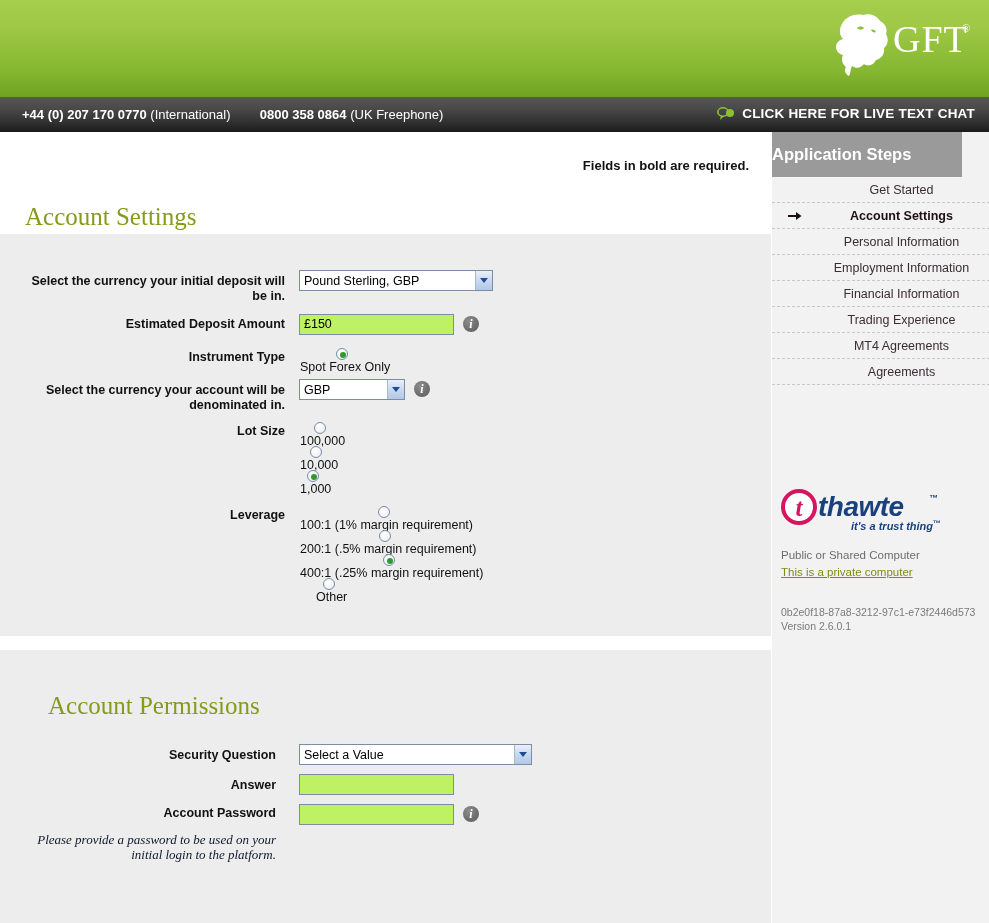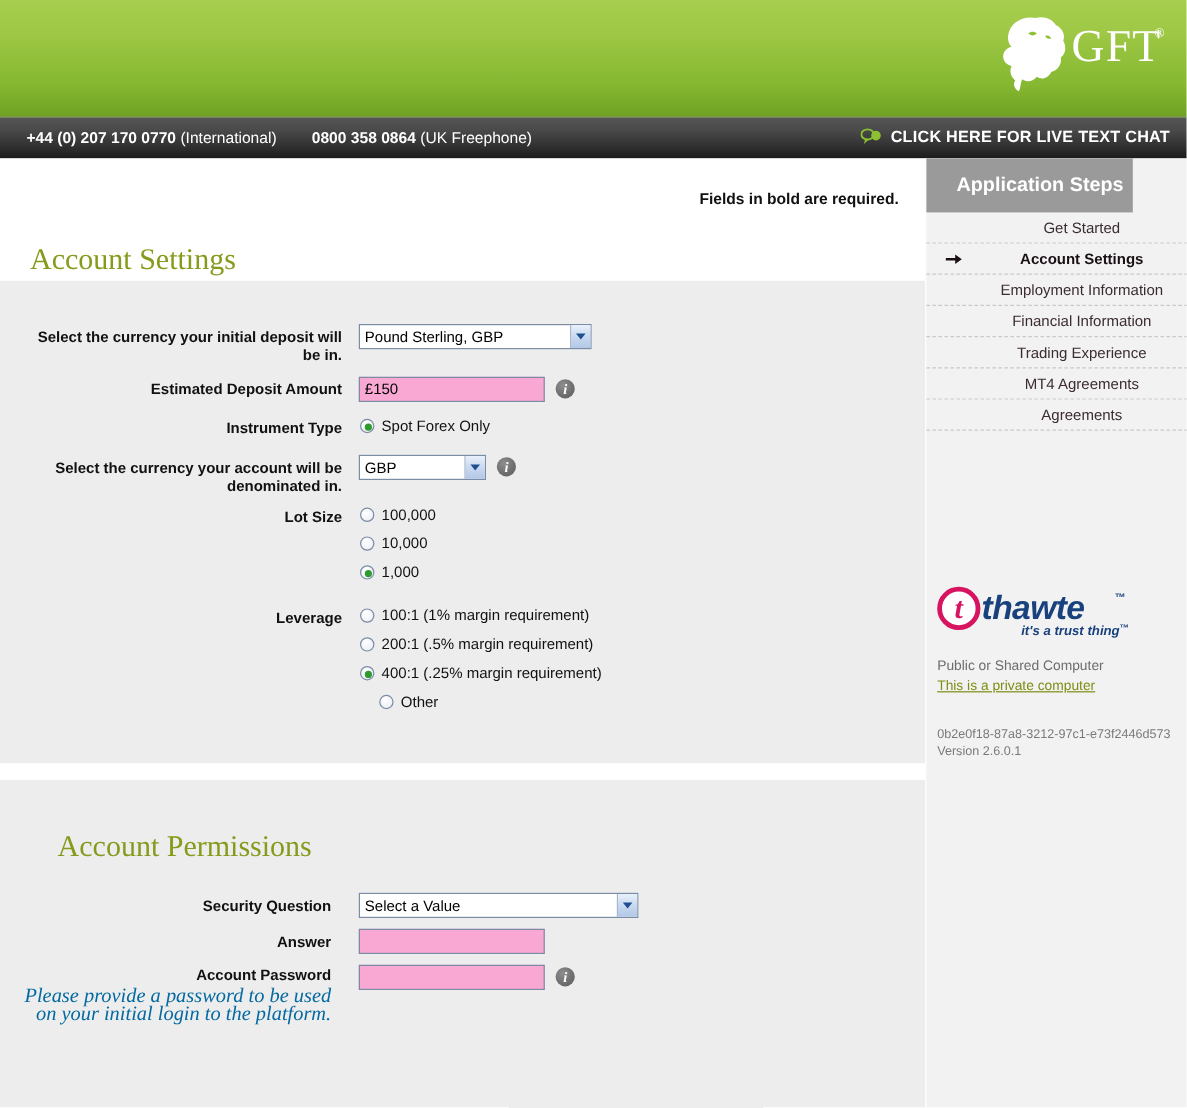--- a/index.html
+++ b/index.html
@@ -127,26 +127,26 @@
     position: absolute;
     text-align: right;
     font-size: 12.5px;
     color: #111111;
     line-height: 15px;
   }
   .flabel.bold { font-weight: bold; }
   .fsub {
     font-family: "Liberation Serif", serif;
     font-style: italic;
-    font-size: 17px;
-    color: #0369a1;
+    font-size: 13px;
+    color: #0f172a;
     line-height: 15px;
     text-align: right;
     display: block;
-    margin-top: 2px;
+    margin-top: 12px;
   }
 
   
   .sel {
     position: absolute;
     height: 21px;
     background: #ffffff;
     border: 1px solid #7b8ca5;
     display: flex; align-items: center;
     font-size: 12.5px;
@@ -168,21 +168,21 @@
     width: 0; height: 0;
     border-left: 4px solid transparent;
     border-right: 4px solid transparent;
     border-top: 5px solid #1d4f8f;
   }
 
   
   .tinput {
     position: absolute;
     height: 21px;
-    background: #f9a8d4;
+    background: #bef264;
     border: 1px solid #7b8ca5;
     font-size: 12.5px;
     color: #000000;
     padding: 0 0 0 4px;
     line-height: 19px;
     font-family: "Liberation Sans", sans-serif;
     cursor: text;
   }
 
   
@@ -201,20 +201,21 @@
     cursor: pointer;
   }
 
   
   .radio-row {
     position: absolute;
     display: flex; align-items: center;
     font-size: 12.5px; color: #111111;
     white-space: nowrap;
     cursor: pointer;
+    flex-direction: column;
   }
   .rdot {
     width: 12px; height: 12px; border-radius: 50%;
     border: 1px solid #7b8ca5;
     background: radial-gradient(circle at 35% 30%, #ffffff 0%, #f2f4f7 60%, #e3e7ee 100%);
     margin-right: 6px;
     position: relative;
     flex: 0 0 auto;
   }
   .rdot.on::after {
@@ -226,27 +227,26 @@
 
   
   .sidebar {
     position: absolute; left: 771px; top: 132px;
     width: 218px; height: 791px;
     background: #f2f2f2;
     border-left: 1px solid #ffffff;
   }
   .side-head {
     position: absolute; left: 0; top: 0;
-    width: 172px; height: 45px;
+    width: 190px; height: 45px;
     background: #9a9a9a;
     color: #ffffff;
     font-size: 16.5px;
     font-weight: bold;
     line-height: 45px;
-    padding-left: 25px;
   }
   .steps {
     position: absolute; left: 0; top: 45px;
     width: 218px;
     text-align: center;
   }
   .step {
     position: relative;
     height: 26px;
     line-height: 26px;
@@ -475,20 +475,23 @@
       <div class="step">
         <span>Get Started</span>
       </div>
       <div class="step active">
         <svg class="step-arrow" viewBox="0 0 14 10">
           <path d="M0 4 L8 4 L8 1 L13.5 5 L8 9 L8 6 L0 6 Z" fill="#1b1016"></path>
         </svg>
         <span>Account Settings</span>
       </div>
       <div class="step">
+        <span>Personal Information</span>
+      </div>
+      <div class="step">
         <span>Employment Information</span>
       </div>
       <div class="step">
         <span>Financial Information</span>
       </div>
       <div class="step">
         <span>Trading Experience</span>
       </div>
       <div class="step">
         <span>MT4 Agreements</span>

